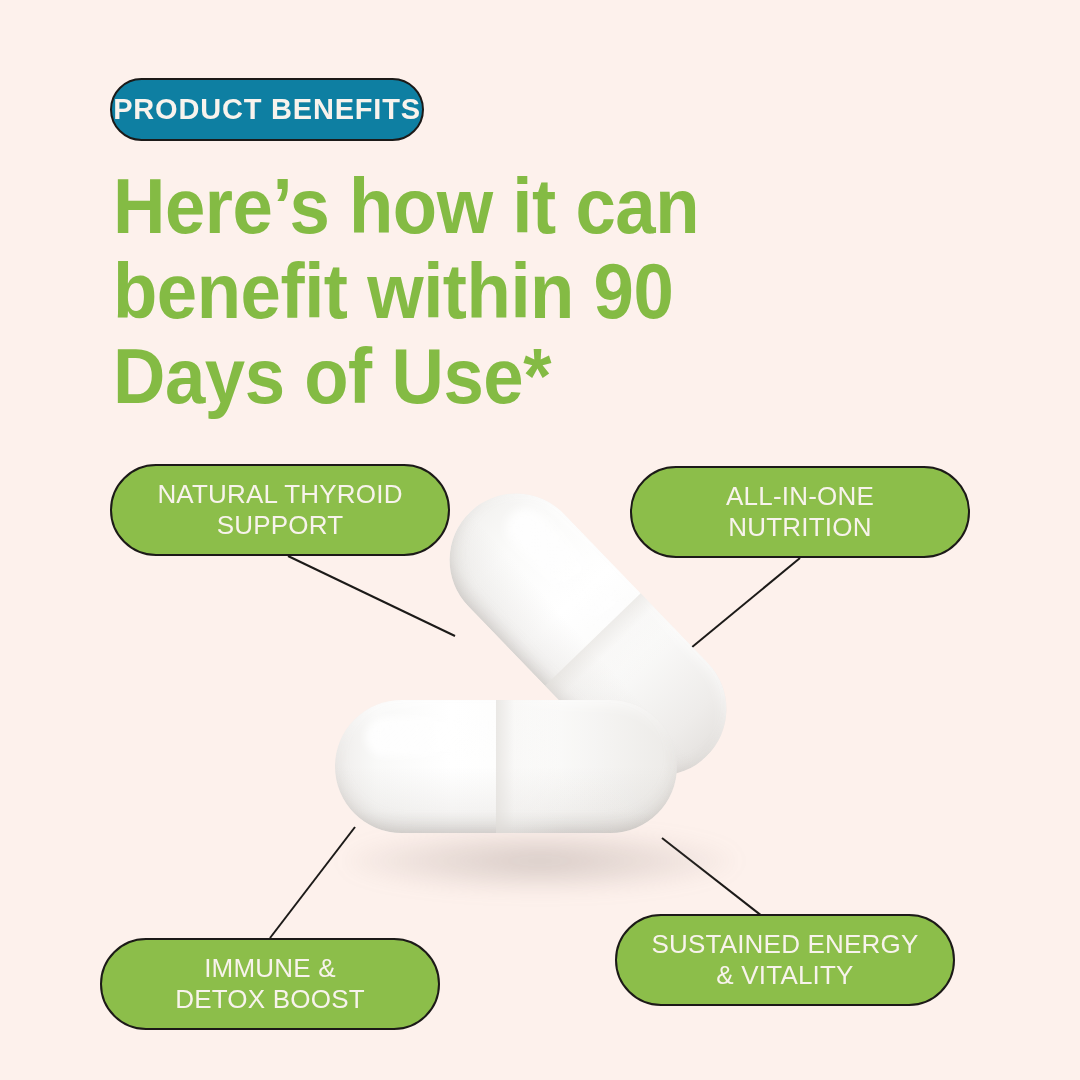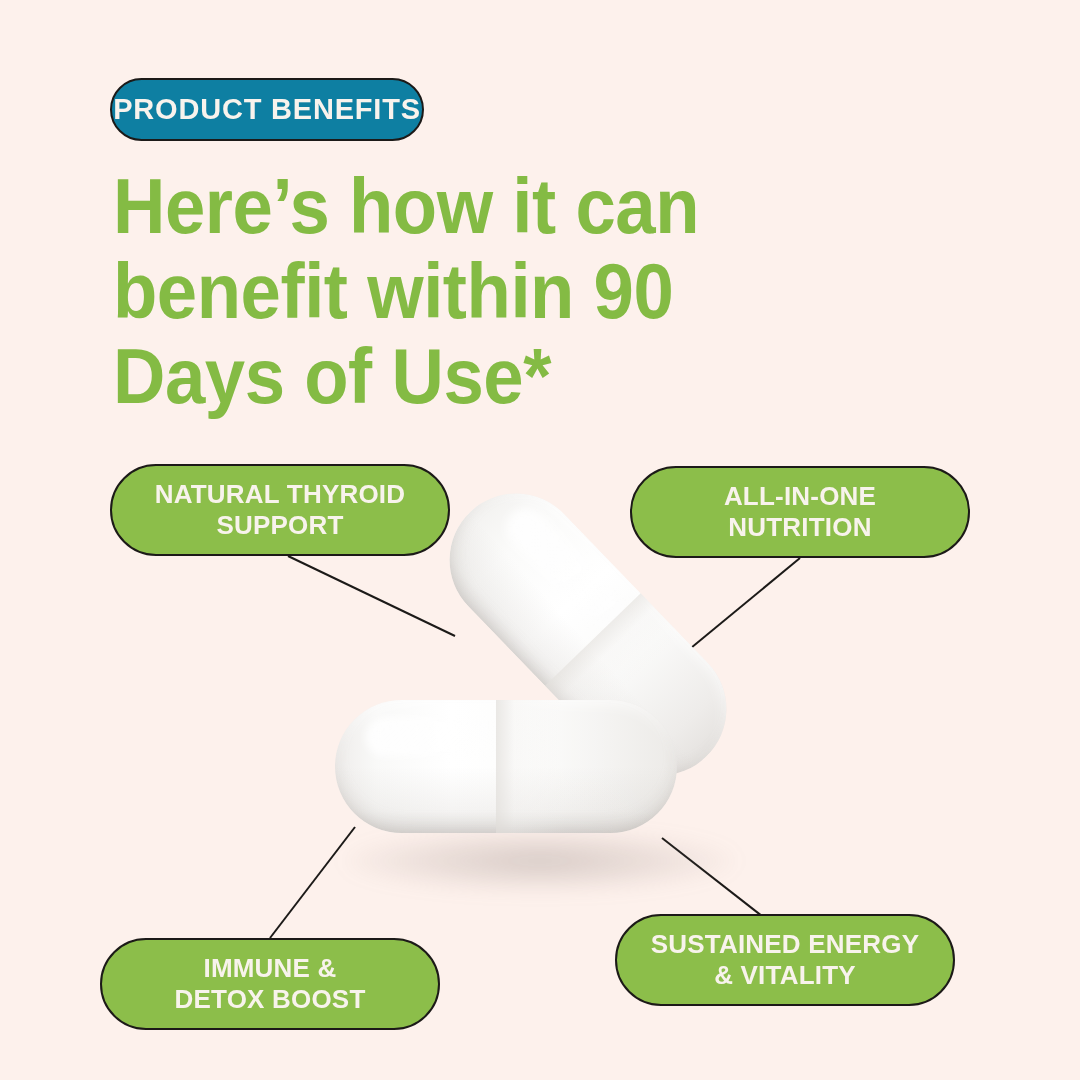--- a/index.html
+++ b/index.html
@@ -193,21 +193,21 @@
     border-radius: 46px;
     display: flex;
     flex-direction: column;
     align-items: center;
     justify-content: center;
     text-align: center;
   }
   .pill-label {
     color: #F8F3EC;
     font-size: 26px;
-    font-weight: bold;
+    font-weight: normal;
     line-height: 31px;
     letter-spacing: 0.2px;
     white-space: pre-line;
   }
 
   .pill-tl { left: 110px;  top: 464px; width: 340px; height: 92px; }
   .pill-tr { left: 630px;  top: 466px; width: 340px; height: 92px; }
   .pill-bl { left: 100px;  top: 938px; width: 340px; height: 92px; }
   .pill-br { left: 615px;  top: 914px; width: 340px; height: 92px; }
 </style>

